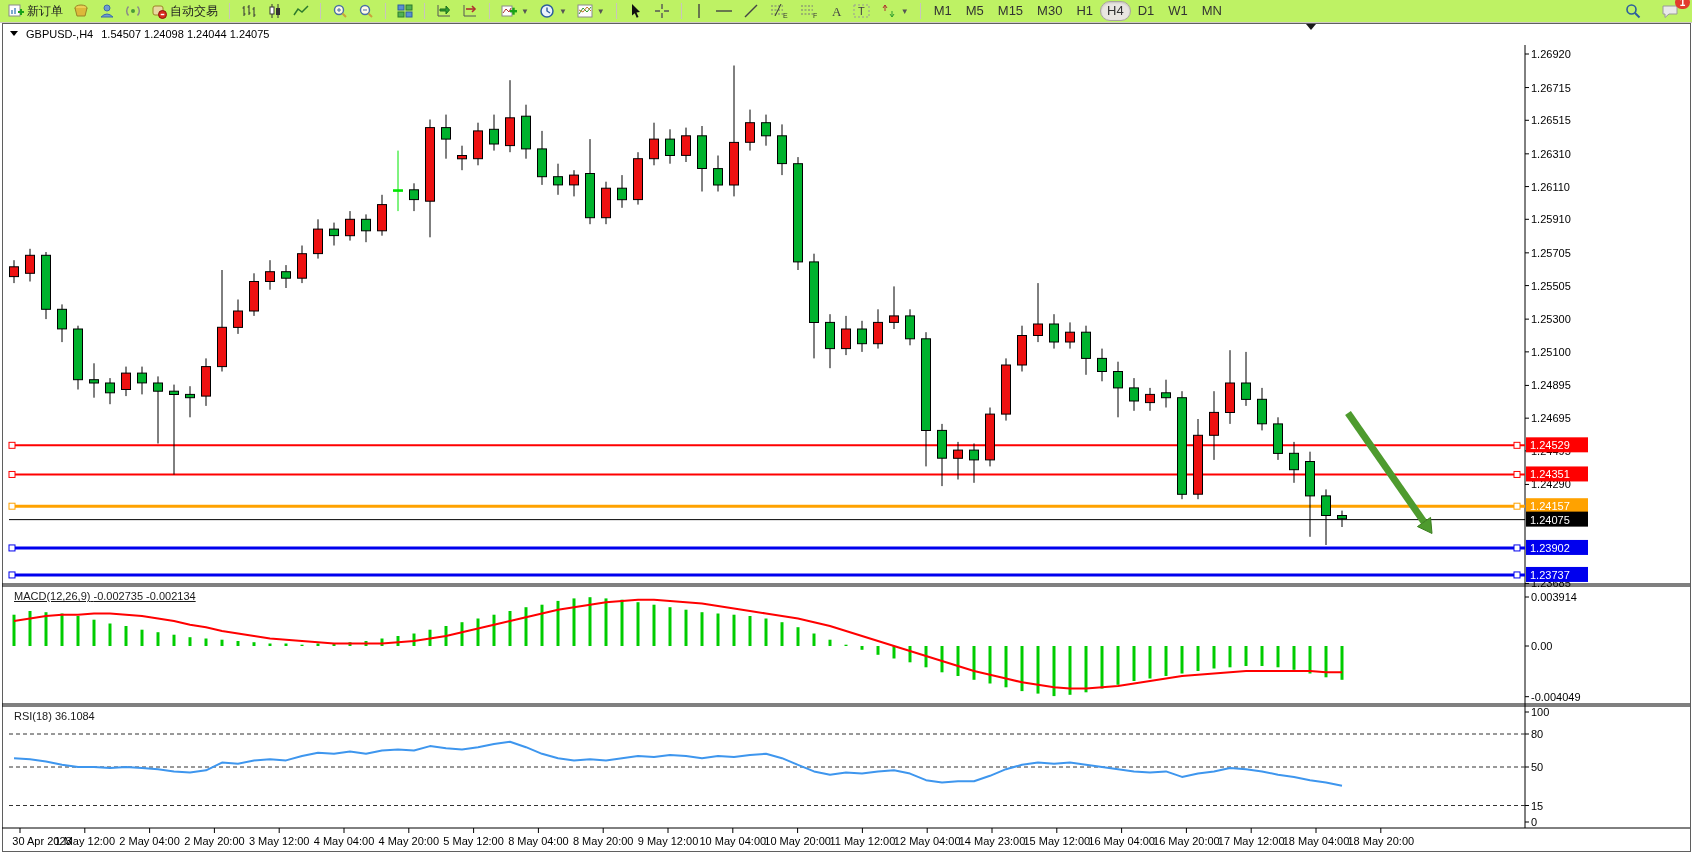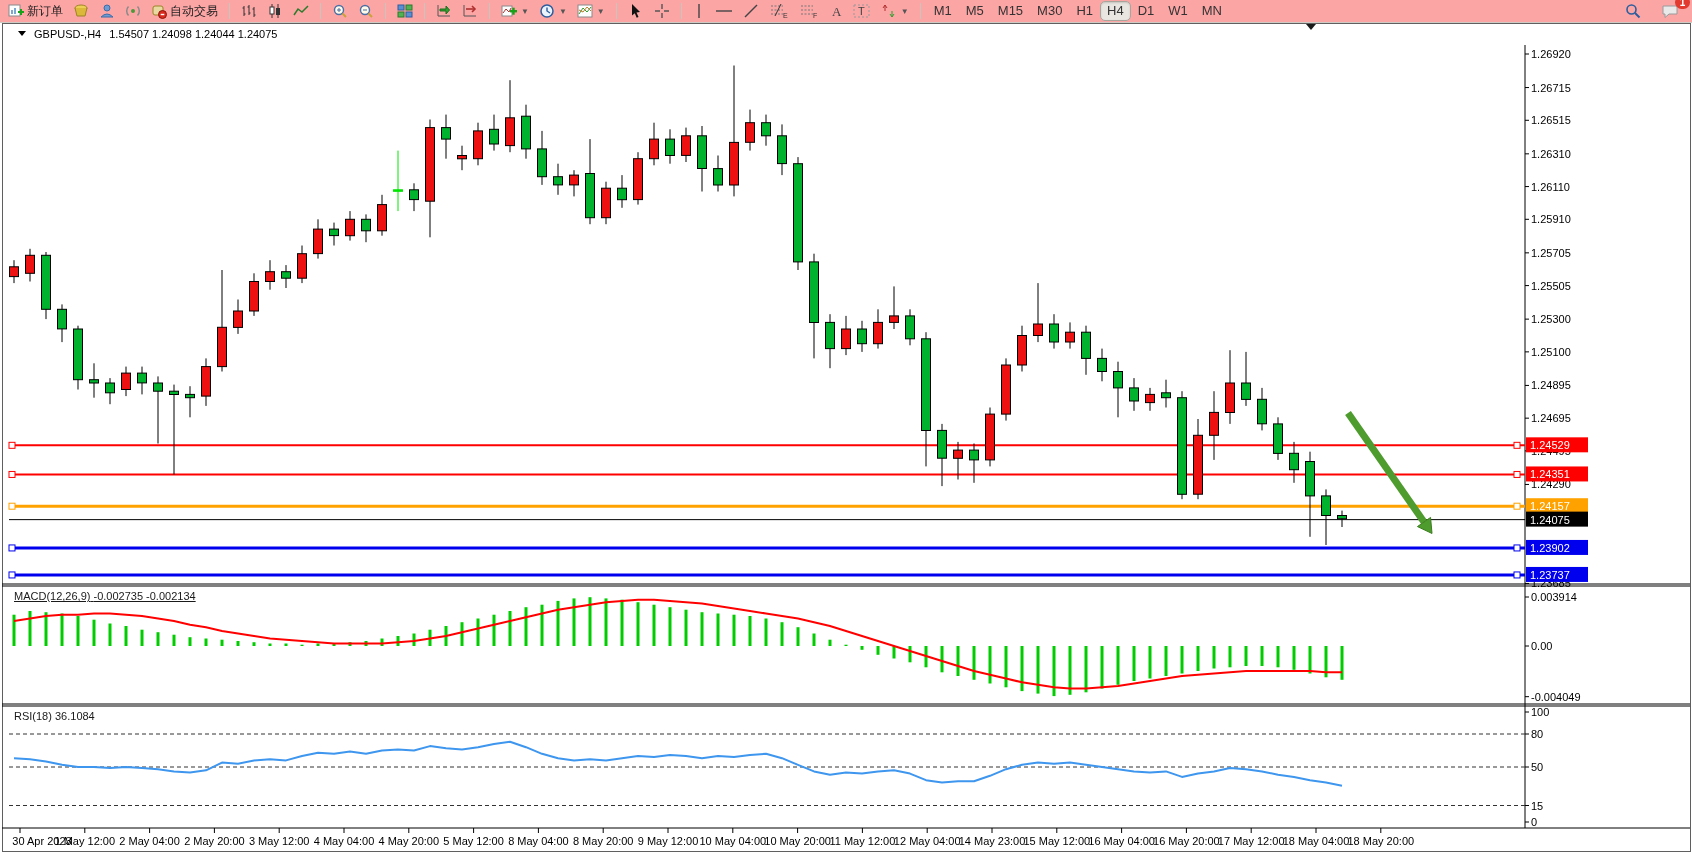--- a/index.html
+++ b/index.html
@@ -1,35 +1,35 @@
 <!DOCTYPE html>
 <html><head>
 <meta charset="utf-8">
 <style>
   html,body{margin:0;padding:0;background:#ffffff;width:1692px;height:853px;overflow:hidden;
     font-family:"Liberation Sans", sans-serif;}
   #app{position:relative;width:1692px;height:853px;background:#fff;}
   
-  #toolbar{position:absolute;left:0;top:0;width:1692px;height:22px;background:#fca5a5;
+  #toolbar{position:absolute;left:0;top:0;width:1692px;height:22px;background:#bef264;
     border-bottom:1px solid #cfcac3;display:flex;align-items:center;font-size:12px;color:#222;}
   .tgroup{display:flex;align-items:center;height:22px;padding:0 3px;}
   .tsep{width:1px;height:16px;background:#c9c4bd;margin:0 3px;}
   .tbtn{display:flex;align-items:center;gap:3px;padding:1px 4px;height:18px;border:1px solid transparent;
     border-radius:2px;cursor:default;white-space:nowrap;}
   .tbtn svg{display:block;}
   .tflabel{font-size:13px;color:#333;padding:1px 6px;height:16px;line-height:16px;border:1px solid transparent;}
-  .tflabel.active{background:#e9e6e1;border:1px solid #a9a49c;border-radius:5px;box-shadow:inset 0 1px 2px rgba(0,0,0,.15);}
+  .tflabel.active{background:#e9e6e1;border:1px solid #a9a49c;border-radius:10px;box-shadow:inset 0 1px 2px rgba(0,0,0,.15);}
   .dd{font-size:8px;color:#555;margin-left:1px;}
   #toolbar-right{margin-left:auto;display:flex;align-items:center;padding-right:8px;gap:10px;}
   .badge{position:absolute;top:-5px;right:-7px;background:#e23a2e;color:#fff;font-size:10px;font-weight:bold;
     border-radius:8px;min-width:13px;height:13px;line-height:13px;text-align:center;padding:0 1px;}
   
   #chart-window{position:absolute;left:2px;top:23px;width:1687px;height:827px;border:1px solid #5f5f5f;background:#fff;}
   #chart-title-row{position:absolute;left:2px;top:23px;width:1400px;height:21px;display:flex;align-items:center;
-    font-size:11px;color:#000;padding-left:16px;gap:8px;}
+    font-size:11px;color:#000;padding-left:8px;gap:8px;}
   #title-arrow{width:0;height:0;border-left:4px solid transparent;border-right:4px solid transparent;
     border-top:5px solid #000;}
   #chart-shift-marker{position:absolute;left:1306px;top:24px;width:0;height:0;
     border-left:5px solid transparent;border-right:5px solid transparent;border-top:6px solid #1a1a1a;}
   #chart-svg{position:absolute;left:0;top:45px;}
   .pane-label{position:absolute;font-size:11px;color:#1a1a1a;z-index:5;}
   #macd-label{left:14px;top:590px;text-decoration:underline;}
   #rsi-label{left:14px;top:710px;}
 </style>
 </head>

